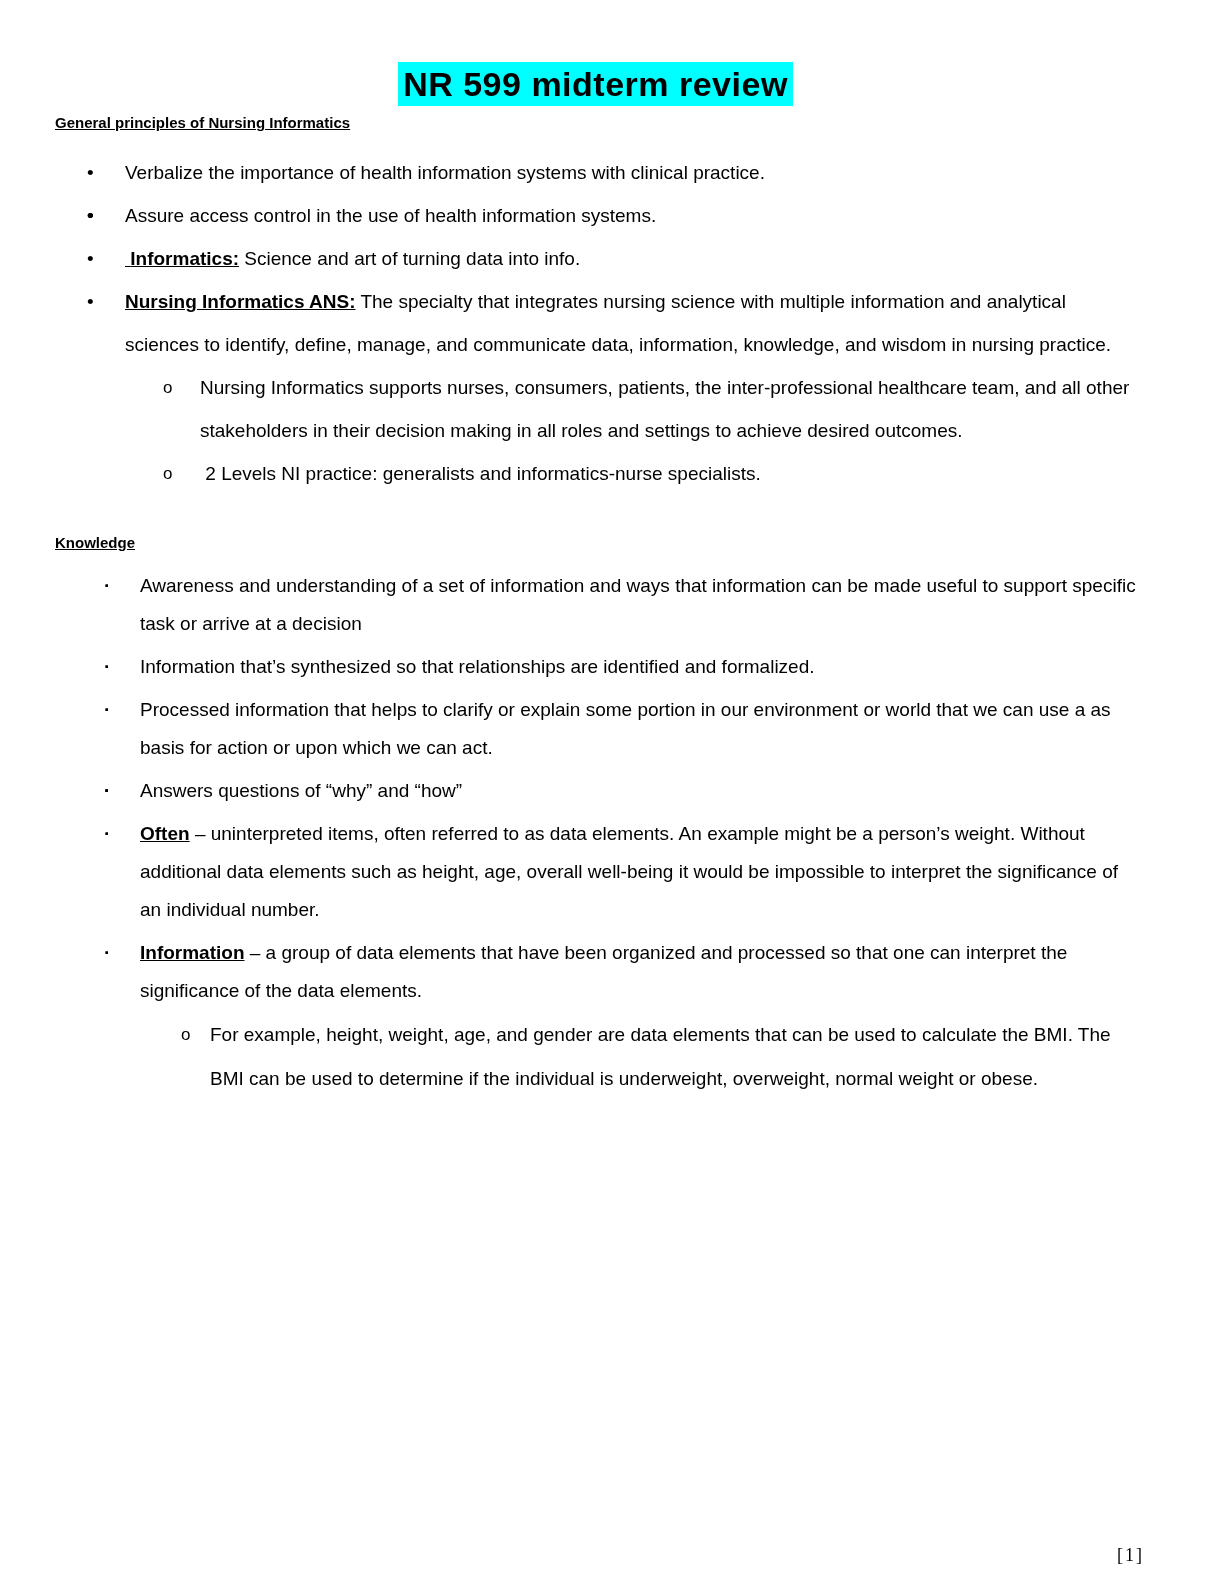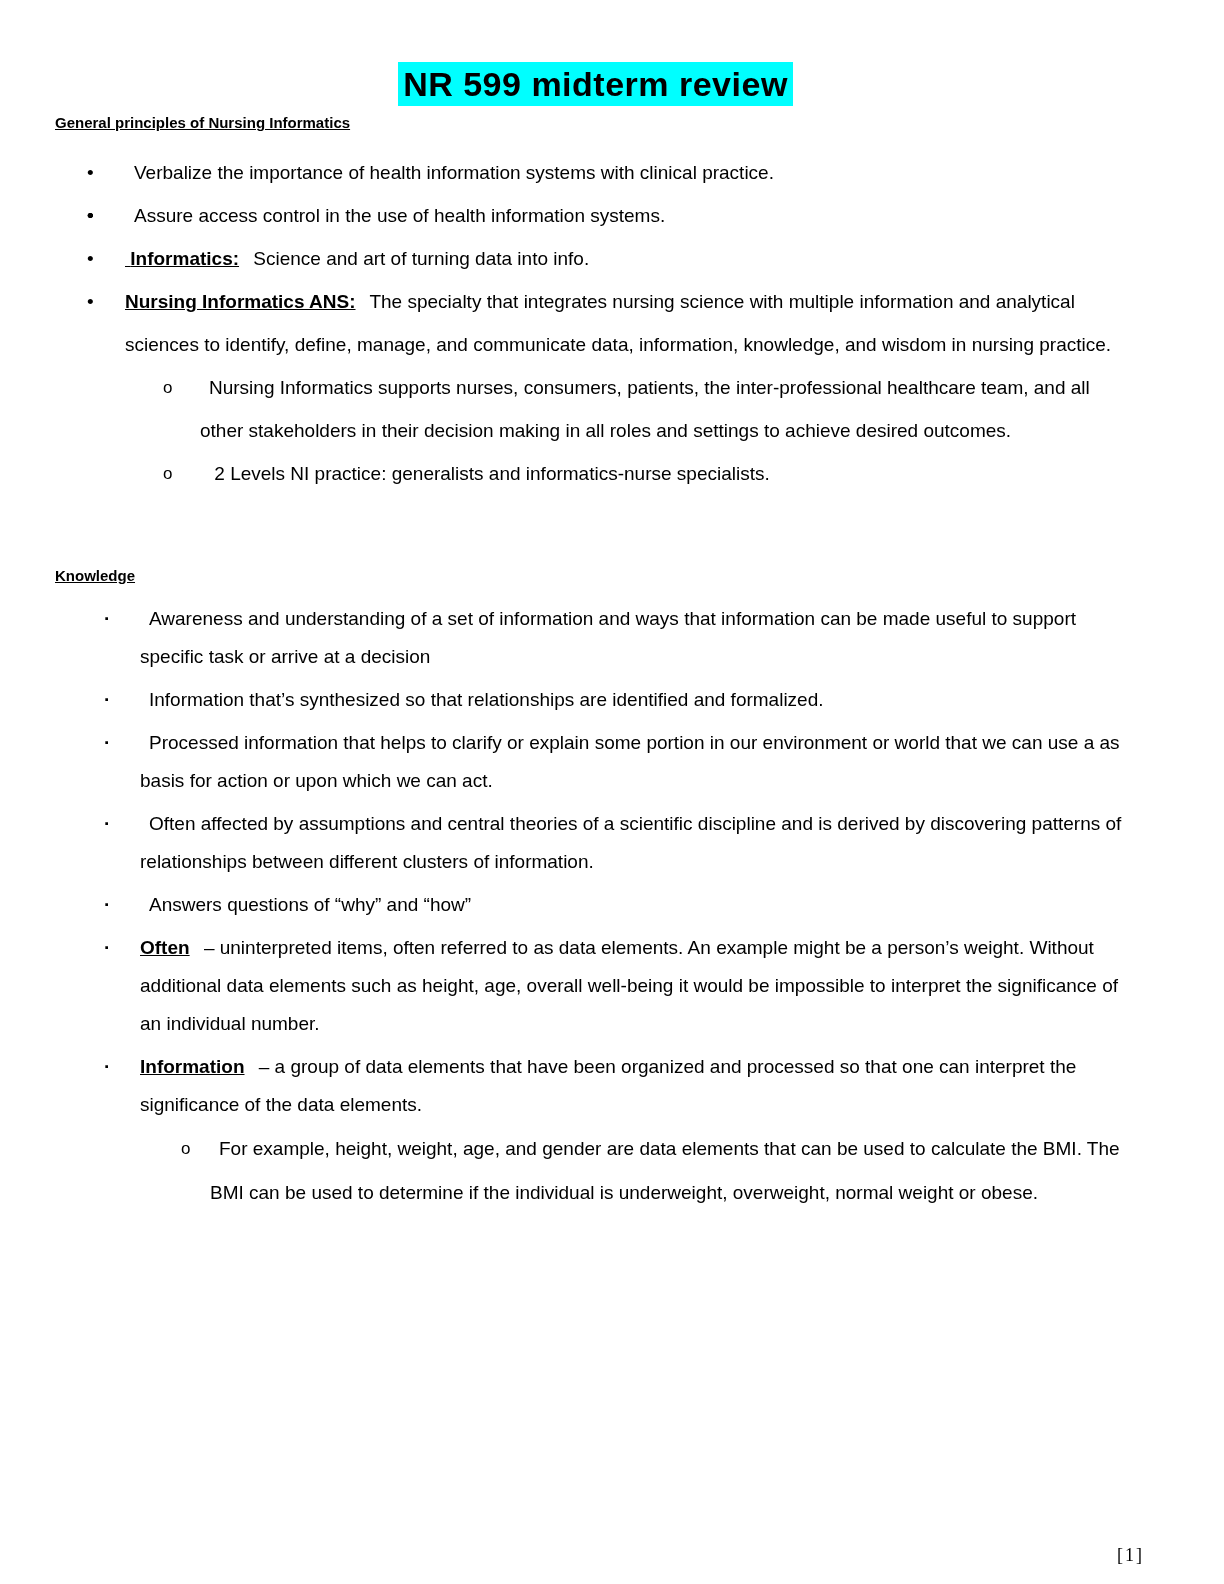--- a/index.html
+++ b/index.html
@@ -19,25 +19,25 @@
     line-height: 1.3;
     padding: 0 5px;
     letter-spacing: 0.5px;
   }
 
   .sec-heading {
     font-size: 15px; font-weight: bold;
     text-decoration: underline;
     margin: 8px 0 0 0;
   }
-  .sec-heading.k { margin-top: 72px; }
+  .sec-heading.k { margin-top: 39px; }
 
   ul { list-style: none; margin: 0; padding: 0; }
   li { position: relative; }
-  .txt { white-space: pre-wrap; margin-left: 9px; }
+  .txt { white-space: pre-wrap; }
   .lead { font-weight: bold; text-decoration: underline; white-space: pre-wrap; }
 
   
   .s1 { margin-top: 20px; font-size: 19px; line-height: 43px; }
   .s1 > li { padding-left: 70px; }
   .s1 > li > .mk { position: absolute; left: 32px; top: 0; }
 
   
   .s1 .sub > li { padding-left: 75px; }
   .s1 .sub > li > .mk { position: absolute; left: 38px; top: 0; font-size: 17px; }
@@ -115,21 +115,20 @@
       <li>
         <span class="mk">·</span>
         <span class="txt">Information that’s synthesized so that relationships are identified and formalized.</span>
       </li>
       <li>
         <span class="mk">·</span>
         <span class="txt">Processed information that helps to clarify or explain some portion in our environment or world that we can use a as basis for action or upon which we can act.</span>
       </li>
       <li>
         <span class="mk">·</span>
-        <span class="txt">Often affected by assumptions and central theories of a scientific discipline and is derived by discovering patterns of relationships between different clusters of information.</span>
       </li>
       <li>
         <span class="mk">·</span>
         <span class="txt">Answers questions of “why” and “how”</span>
       </li>
       <li>
         <span class="mk">·</span>
         <span class="lead">Often</span><span class="txt"> – uninterpreted items, often referred to as data elements. An example might be a person’s weight. Without additional data elements such as height, age, overall well-being it would be impossible to interpret the significance of an individual number.</span>
       </li>
       <li>

